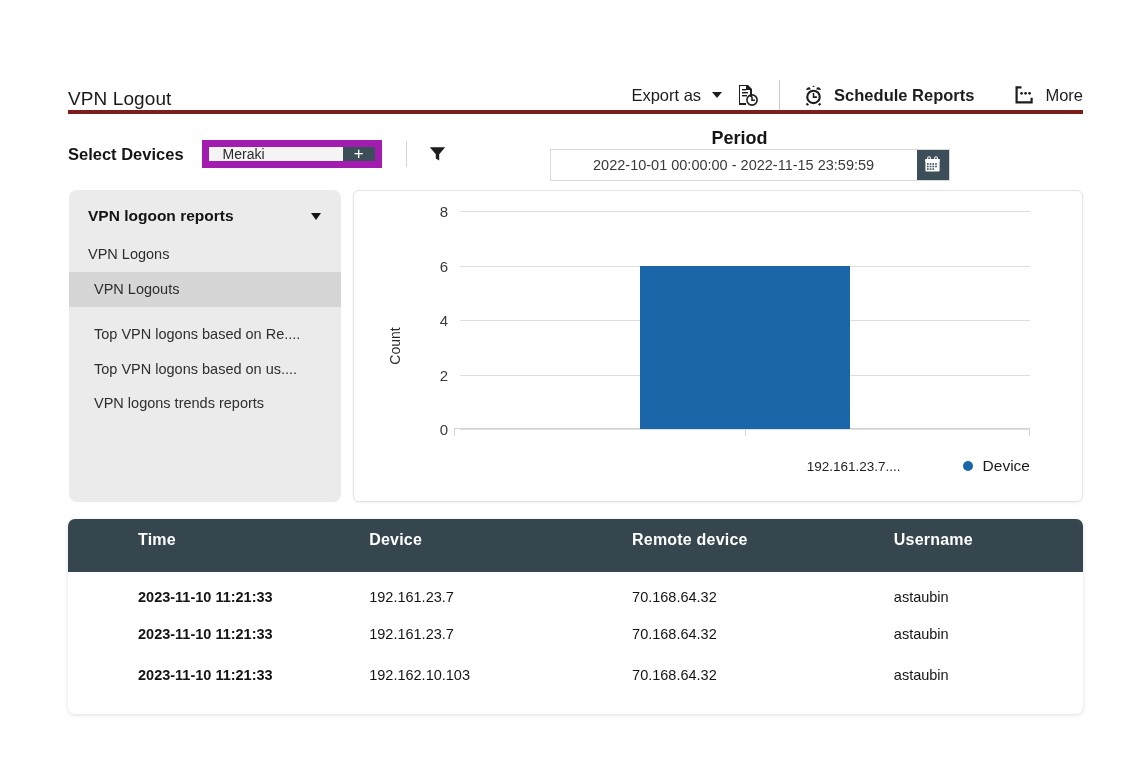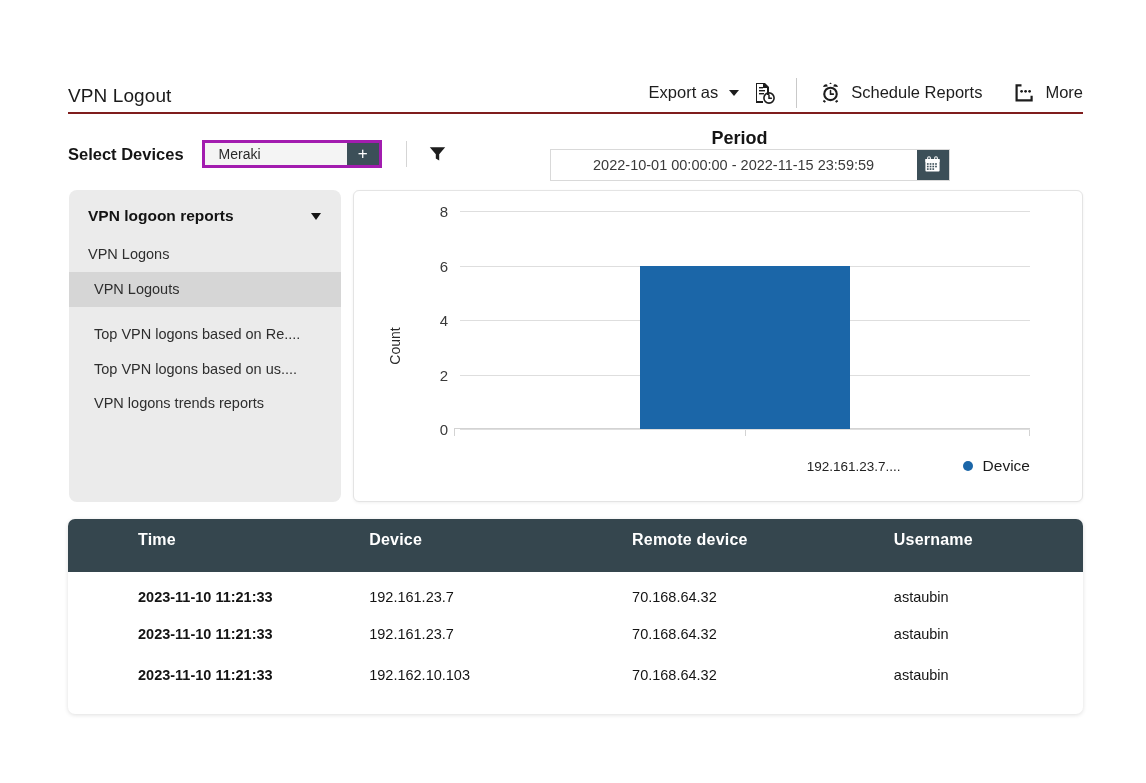--- a/index.html
+++ b/index.html
@@ -8,53 +8,53 @@
     height: 783px;
     background: #ffffff;
     font-family: "Liberation Sans", sans-serif;
     overflow: hidden;
   }
   .page { position: relative; width: 1146px; height: 783px; background: #fff; }
 
   
   .titlebar {
     position: absolute; left: 68px; top: 62px; width: 1015px; height: 52px;
-    border-bottom: 2px solid #7f1d1d;
-    display: flex; align-items: center; justify-content: space-between;
+    border-bottom: 4px solid #7f1d1d;
+    display: flex; align-items: flex-end; justify-content: space-between;
   }
   .page-title {
     font-size: 19px; color: #1a1a1a; font-weight: 400; letter-spacing: .1px;
     padding-top: 18px;
   }
   .top-actions { display: flex; align-items: center; gap: 0; padding-top: 11px; }
   .action {
     display: flex; align-items: center; gap: 9px;
     font-size: 16.5px; color: #1d1d1d; cursor: pointer; white-space: nowrap;
   }
   .action.export { margin-right: 14px; }
   .caret-down {
     width: 0; height: 0; border-left: 5px solid transparent;
     border-right: 5px solid transparent; border-top: 6px solid #1d1d1d;
     margin-left: 2px;
   }
   .vdiv-top { width: 1px; height: 30px; background: #c9c9c9; margin: 0 22px 0 20px; }
-  .action.schedule { margin-right: 32px; }
+  .action.schedule { margin-right: 40px; font-weight: bold; }
   .icon-svg { display: block; }
 
   
   .filterbar {
     position: absolute; left: 68px; top: 130px; width: 1015px; height: 48px;
     display: flex; align-items: center;
   }
   .sel-label {
     font-size: 16.5px; font-weight: bold; color: #151515; margin-right: 18px;
   }
   .device-box {
     display: flex; align-items: stretch; width: 180px; height: 28px;
-    border: 3px solid #a21caf; background: #f4f4f4;
+    border: 7px solid #a21caf; background: #f4f4f4;
   }
   .device-value {
     flex: 1; display: flex; align-items: center; padding-left: 14px;
     font-size: 14px; color: #2a2a2a;
   }
   .device-plus {
     width: 32px; background: #3c4f58; color: #fff; font-size: 17px;
     display: flex; align-items: center; justify-content: center; cursor: pointer;
   }
   .vdiv-filter { width: 1px; height: 26px; background: #d5d5d5; margin: 0 22px 0 24px; }

